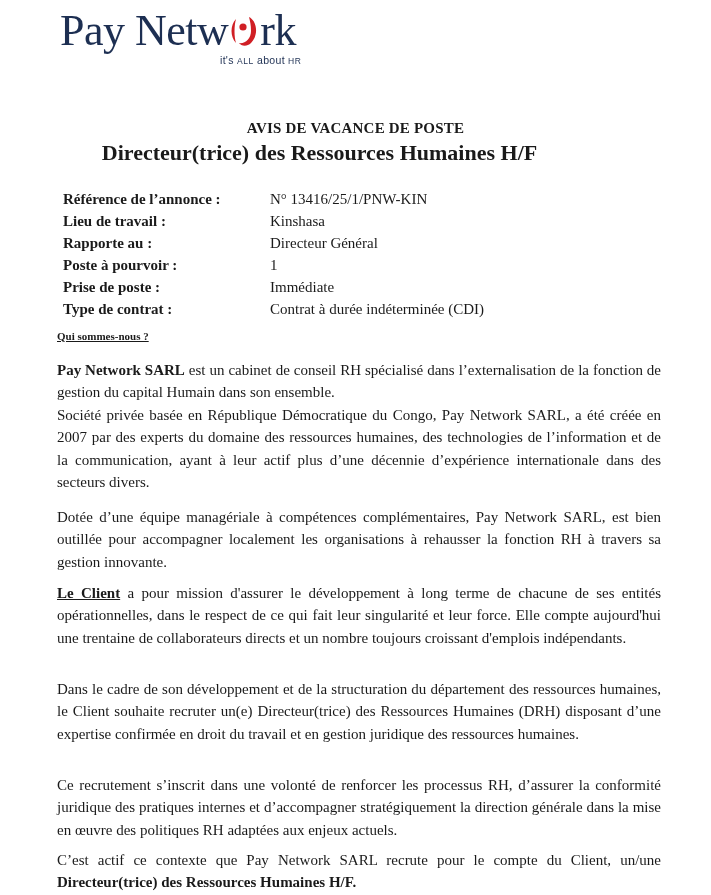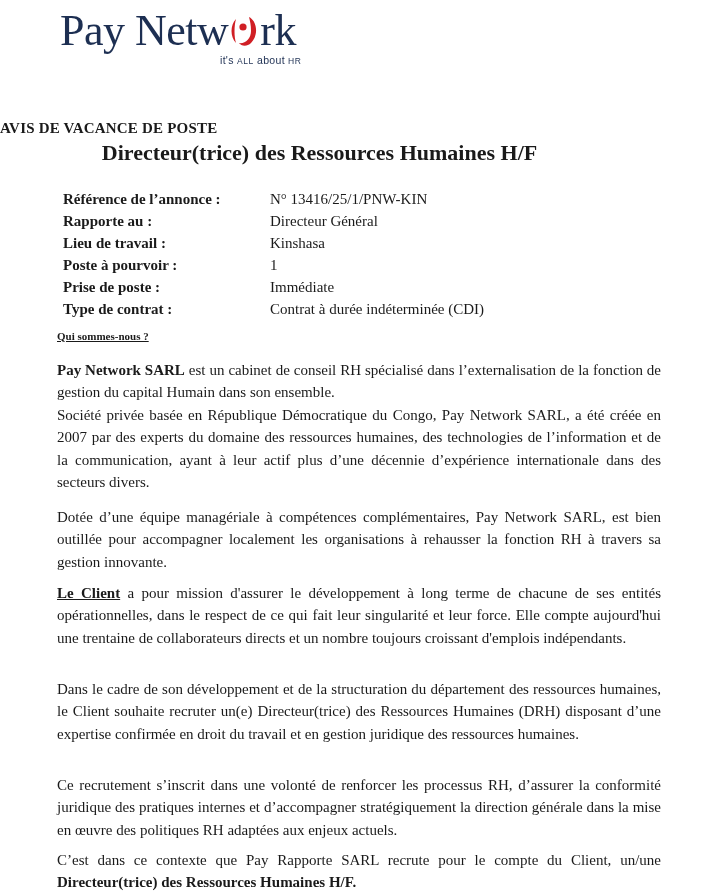--- a/index.html
+++ b/index.html
@@ -5,21 +5,21 @@
     * { margin: 0; padding: 0; box-sizing: border-box; }
     html, body { width: 711px; height: 895px; background: #ffffff; overflow: hidden; }
     body { font-family: "Liberation Serif", "DejaVu Serif", serif; color: #1a1a1a; position: relative; }
 
     .logo { position: absolute; left: 60px; top: 6px; width: 280px; height: 62px; }
     .logo-word { position: absolute; left: 0; top: 0; font-family: "Liberation Serif", serif; font-size: 44px; color: #1d2f52; letter-spacing: -0.5px; white-space: nowrap; line-height: 50px; }
     .logo-word .o-mark { display: inline-block; width: 30px; height: 34px; position: relative; vertical-align: -2px; margin: 0 1px; }
     .logo-tag { position: absolute; left: 160px; top: 48px; font-family: "Liberation Sans", sans-serif; font-size: 10.5px; color: #1d2f52; letter-spacing: 0.3px; white-space: nowrap; }
     .logo-tag .small-caps { font-size: 8.5px; letter-spacing: 0.6px; }
 
-    .heading-sub { position: absolute; top: 120px; left: 0; width: 711px; font-weight: bold; font-size: 15px; letter-spacing: 0.2px; }
+    .heading-sub { position: absolute; top: 120px; left: 0; width: 711px; text-align: center; font-weight: bold; font-size: 15px; letter-spacing: 0.2px; }
     .heading-main { position: absolute; top: 140px; left: 0; width: 639px; text-align: center; font-weight: bold; font-size: 22px; }
 
     .info { position: absolute; top: 188px; left: 63px; width: 600px; }
     .info-row { display: flex; height: 22px; line-height: 22px; font-size: 15px; }
     .info-label { width: 207px; font-weight: bold; }
     .info-value { flex: 1; }
 
     .section-title { position: absolute; top: 330px; left: 57px; font-weight: bold; font-size: 11px; text-decoration: underline; }
 
     .para { position: absolute; left: 57px; width: 604px; font-size: 15px; line-height: 22.3px; text-align: justify; }
@@ -52,26 +52,26 @@
 
 <div class="heading-sub">AVIS DE VACANCE DE POSTE</div>
 <div class="heading-main">Directeur(trice) des Ressources Humaines H/F</div>
 
 <div class="info">
   <div class="info-row">
     <div class="info-label">Référence de l’annonce :</div>
     <div class="info-value">N° 13416/25/1/PNW-KIN</div>
   </div>
   <div class="info-row">
+    <div class="info-label">Lieu de travail :</div>
+    <div class="info-value">Kinshasa</div>
+  </div>
+  <div class="info-row">
     <div class="info-label">Rapporte au :</div>
     <div class="info-value">Directeur Général</div>
-  </div>
-  <div class="info-row">
-    <div class="info-label">Lieu de travail :</div>
-    <div class="info-value">Kinshasa</div>
   </div>
   <div class="info-row">
     <div class="info-label">Poste à pourvoir :</div>
     <div class="info-value">1</div>
   </div>
   <div class="info-row">
     <div class="info-label">Prise de poste :</div>
     <div class="info-value">Immédiate</div>
   </div>
   <div class="info-row">
@@ -87,13 +87,13 @@
 <p class="para" id="p2">Société privée basée en République Démocratique du Congo, Pay Network SARL, a été créée en 2007 par des experts du domaine des ressources humaines, des technologies de l’information et de la communication, ayant à leur actif plus d’une décennie d’expérience internationale dans des secteurs divers.</p>
 
 <p class="para" id="p3">Dotée d’une équipe managériale à compétences complémentaires, Pay Network SARL, est bien outillée pour accompagner localement les organisations à rehausser la fonction RH à travers sa gestion innovante.</p>
 
 <p class="para" id="p4"><b><u>Le Client</u></b><span> a pour mission d'assurer le développement à long terme de chacune de ses entités opérationnelles, dans le respect de ce qui fait leur singularité et leur force. Elle compte aujourd'hui une trentaine de collaborateurs directs et un nombre toujours croissant d'emplois indépendants.</span></p>
 
 <p class="para" id="p5">Dans le cadre de son développement et de la structuration du département des ressources humaines, le Client souhaite recruter un(e) Directeur(trice) des Ressources Humaines (DRH) disposant d’une expertise confirmée en droit du travail et en gestion juridique des ressources humaines.</p>
 
 <p class="para" id="p6">Ce recrutement s’inscrit dans une volonté de renforcer les processus RH, d’assurer la conformité juridique des pratiques internes et d’accompagner stratégiquement la direction générale dans la mise en œuvre des politiques RH adaptées aux enjeux actuels.</p>
 
-<p class="para" id="p7"><span>C’est dans ce contexte que Pay Rapporte SARL recrute pour le compte du Client, un/une </span><b>Directeur(trice) des Ressources Humaines H/F.</b></p>
+<p class="para" id="p7"><span>C’est actif ce contexte que Pay Network SARL recrute pour le compte du Client, un/une </span><b>Directeur(trice) des Ressources Humaines H/F.</b></p>
 
 </body></html>

